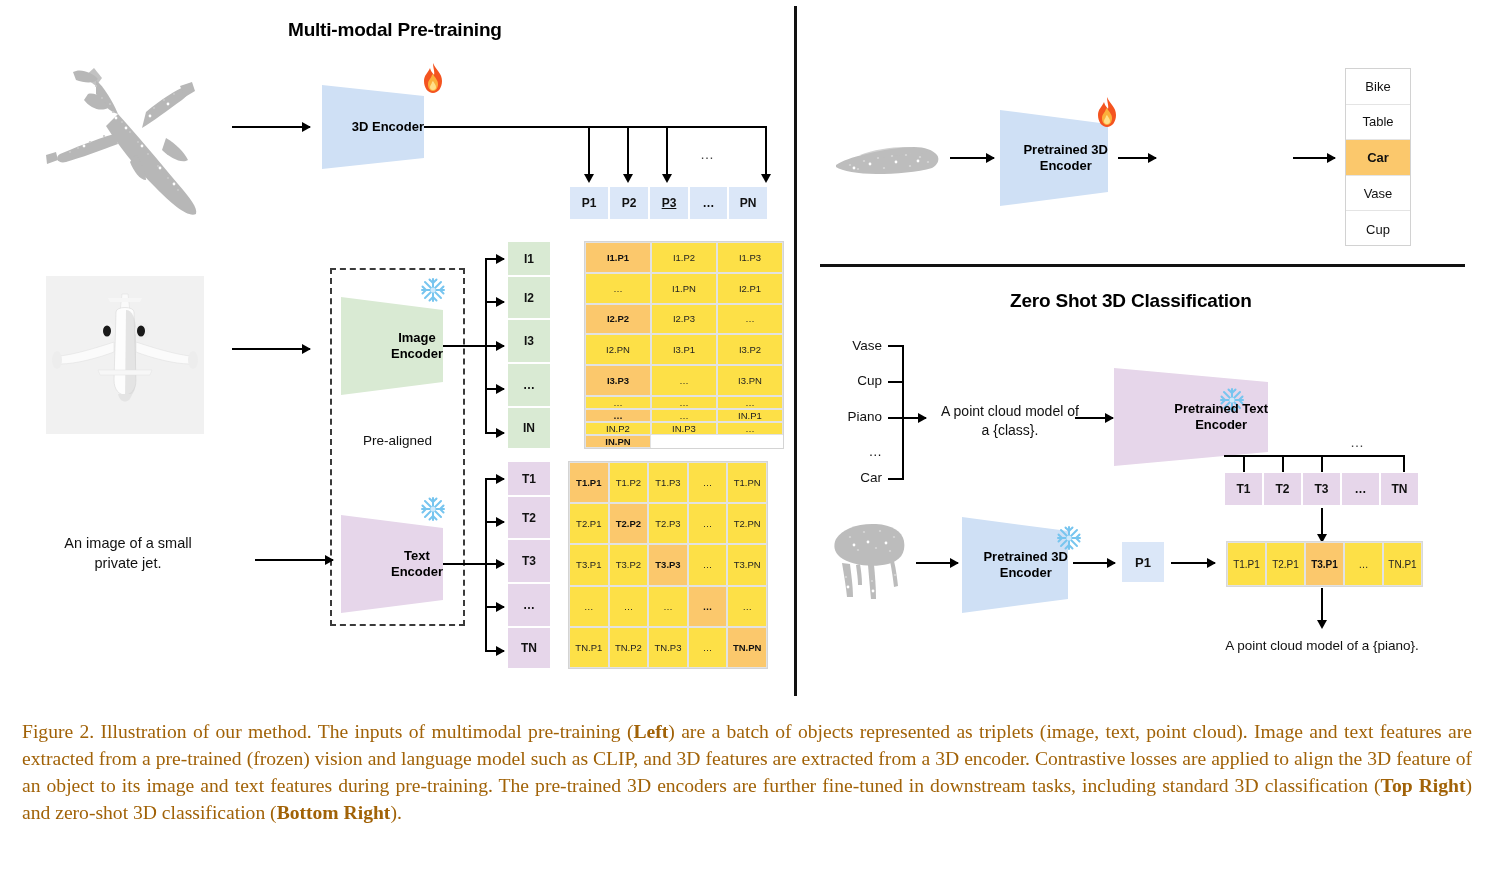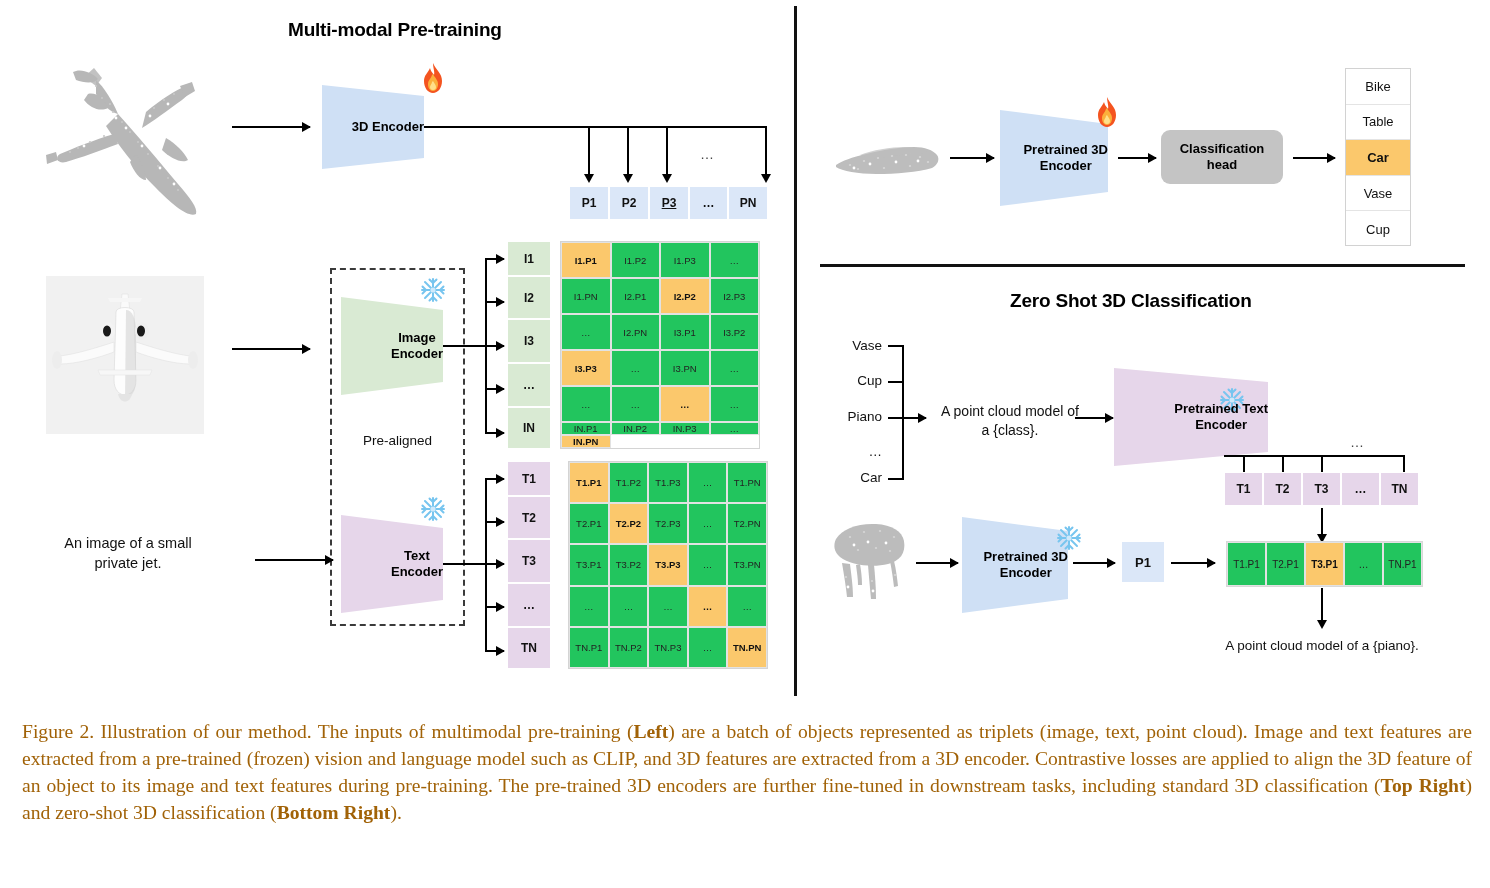--- a/index.html
+++ b/index.html
@@ -37,21 +37,21 @@
   }
   .pcell{background:#dbe7f8;border:1px solid #ffffff;}
   .icell{background:#d9ead3;border:1px solid #ffffff;}
   .tcell{background:#e6d6ea;border:1px solid #ffffff;}
 
   
   .matrix{position:absolute;display:grid;border:1px solid #d4d4d4;box-sizing:border-box;background:#fff;}
   .mcell{
     display:flex;align-items:center;justify-content:center;
     font-size:9.5px;color:#222;border:1px solid #e2e2e2;box-sizing:border-box;
-    background:#22c55e;
+    background:#fde047;
   }
   .mcell.hi{background:#fbc86c;font-weight:bold;color:#111;}
 
   
   .harrow{position:absolute;height:2px;background:#000;}
   .harrow::after{
     content:"";position:absolute;right:-1px;top:-4px;
     border-left:9px solid #000;border-top:5px solid transparent;border-bottom:5px solid transparent;
   }
   .varrow{position:absolute;width:2px;background:#000;}
@@ -250,21 +250,21 @@
   <div class="harrow" style="left:485px;top:432px;width:19px;"></div>
 
   <div class="cellrow" style="left:507px;top:241px;flex-direction:column;">
     <div class="cell icell" style="width:44px;height:35px;">I1</div>
     <div class="cell icell" style="width:44px;height:43px;">I2</div>
     <div class="cell icell" style="width:44px;height:44px;">I3</div>
     <div class="cell icell" style="width:44px;height:44px;">…</div>
     <div class="cell icell" style="width:44px;height:42px;">IN</div>
   </div>
 
-  <div class="matrix" id="image-matrix" style="left:560px;top:241px;width:200px;height:208px;grid-template-columns:repeat(4,1fr);grid-template-rows:repeat(5,1fr);">
+  <div class="matrix" id="image-matrix" style="left:584px;top:241px;width:200px;height:208px;grid-template-columns:repeat(3,1fr);grid-template-rows:repeat(5,1fr);">
       <div class="mcell hi">I1.P1</div>
       <div class="mcell">I1.P2</div>
       <div class="mcell">I1.P3</div>
       <div class="mcell">…</div>
       <div class="mcell">I1.PN</div>
       <div class="mcell">I2.P1</div>
       <div class="mcell hi">I2.P2</div>
       <div class="mcell">I2.P3</div>
       <div class="mcell">…</div>
       <div class="mcell">I2.PN</div>
@@ -399,25 +399,20 @@
   </div>
 
   <svg class="icon" style="left:1093px;top:96px;" width="28" height="32" viewBox="0 0 28 32">
     <path d="M14 1 C17 8 23 11 23 19 C23 26 19 31 14 31 C9 31 5 26 5 19 C5 13 9 11 11 6 C12 10 14 11 15 13 C16 10 14 6 14 1 Z" fill="#f4541f"></path>
     <path d="M14 12 C16 16 19 18 19 22 C19 26 17 29 14 29 C11 29 9 26 9 22 C9 18 12 17 13 13 Z" fill="#fbb03b"></path>
     <path d="M14 19 C15 21 17 23 17 25 C17 27 16 28 14 28 C12 28 11 27 11 25 C11 23 13 22 13 20 Z" fill="#ffe08a"></path>
   </svg>
 
   <div class="harrow" style="left:1118px;top:157px;width:38px;"></div>
 
-  <div class="roundbox" style="left:1161px;top:130px;width:122px;height:54px;">
-    <div>
-      <span>Classification</span><br><span>head</span>
-    </div>
-  </div>
 
   <div class="harrow" style="left:1293px;top:157px;width:42px;"></div>
 
   <div class="classlist" id="topright-classlist" style="left:1345px;top:68px;width:66px;height:178px;">
       <div style="height: 35.6px;">Bike</div>
       <div style="height: 35.6px;">Table</div>
       <div class="sel" style="height: 35.6px;">Car</div>
       <div style="height: 35.6px;">Vase</div>
       <div style="height: 35.6px;">Cup</div>
     </div>

